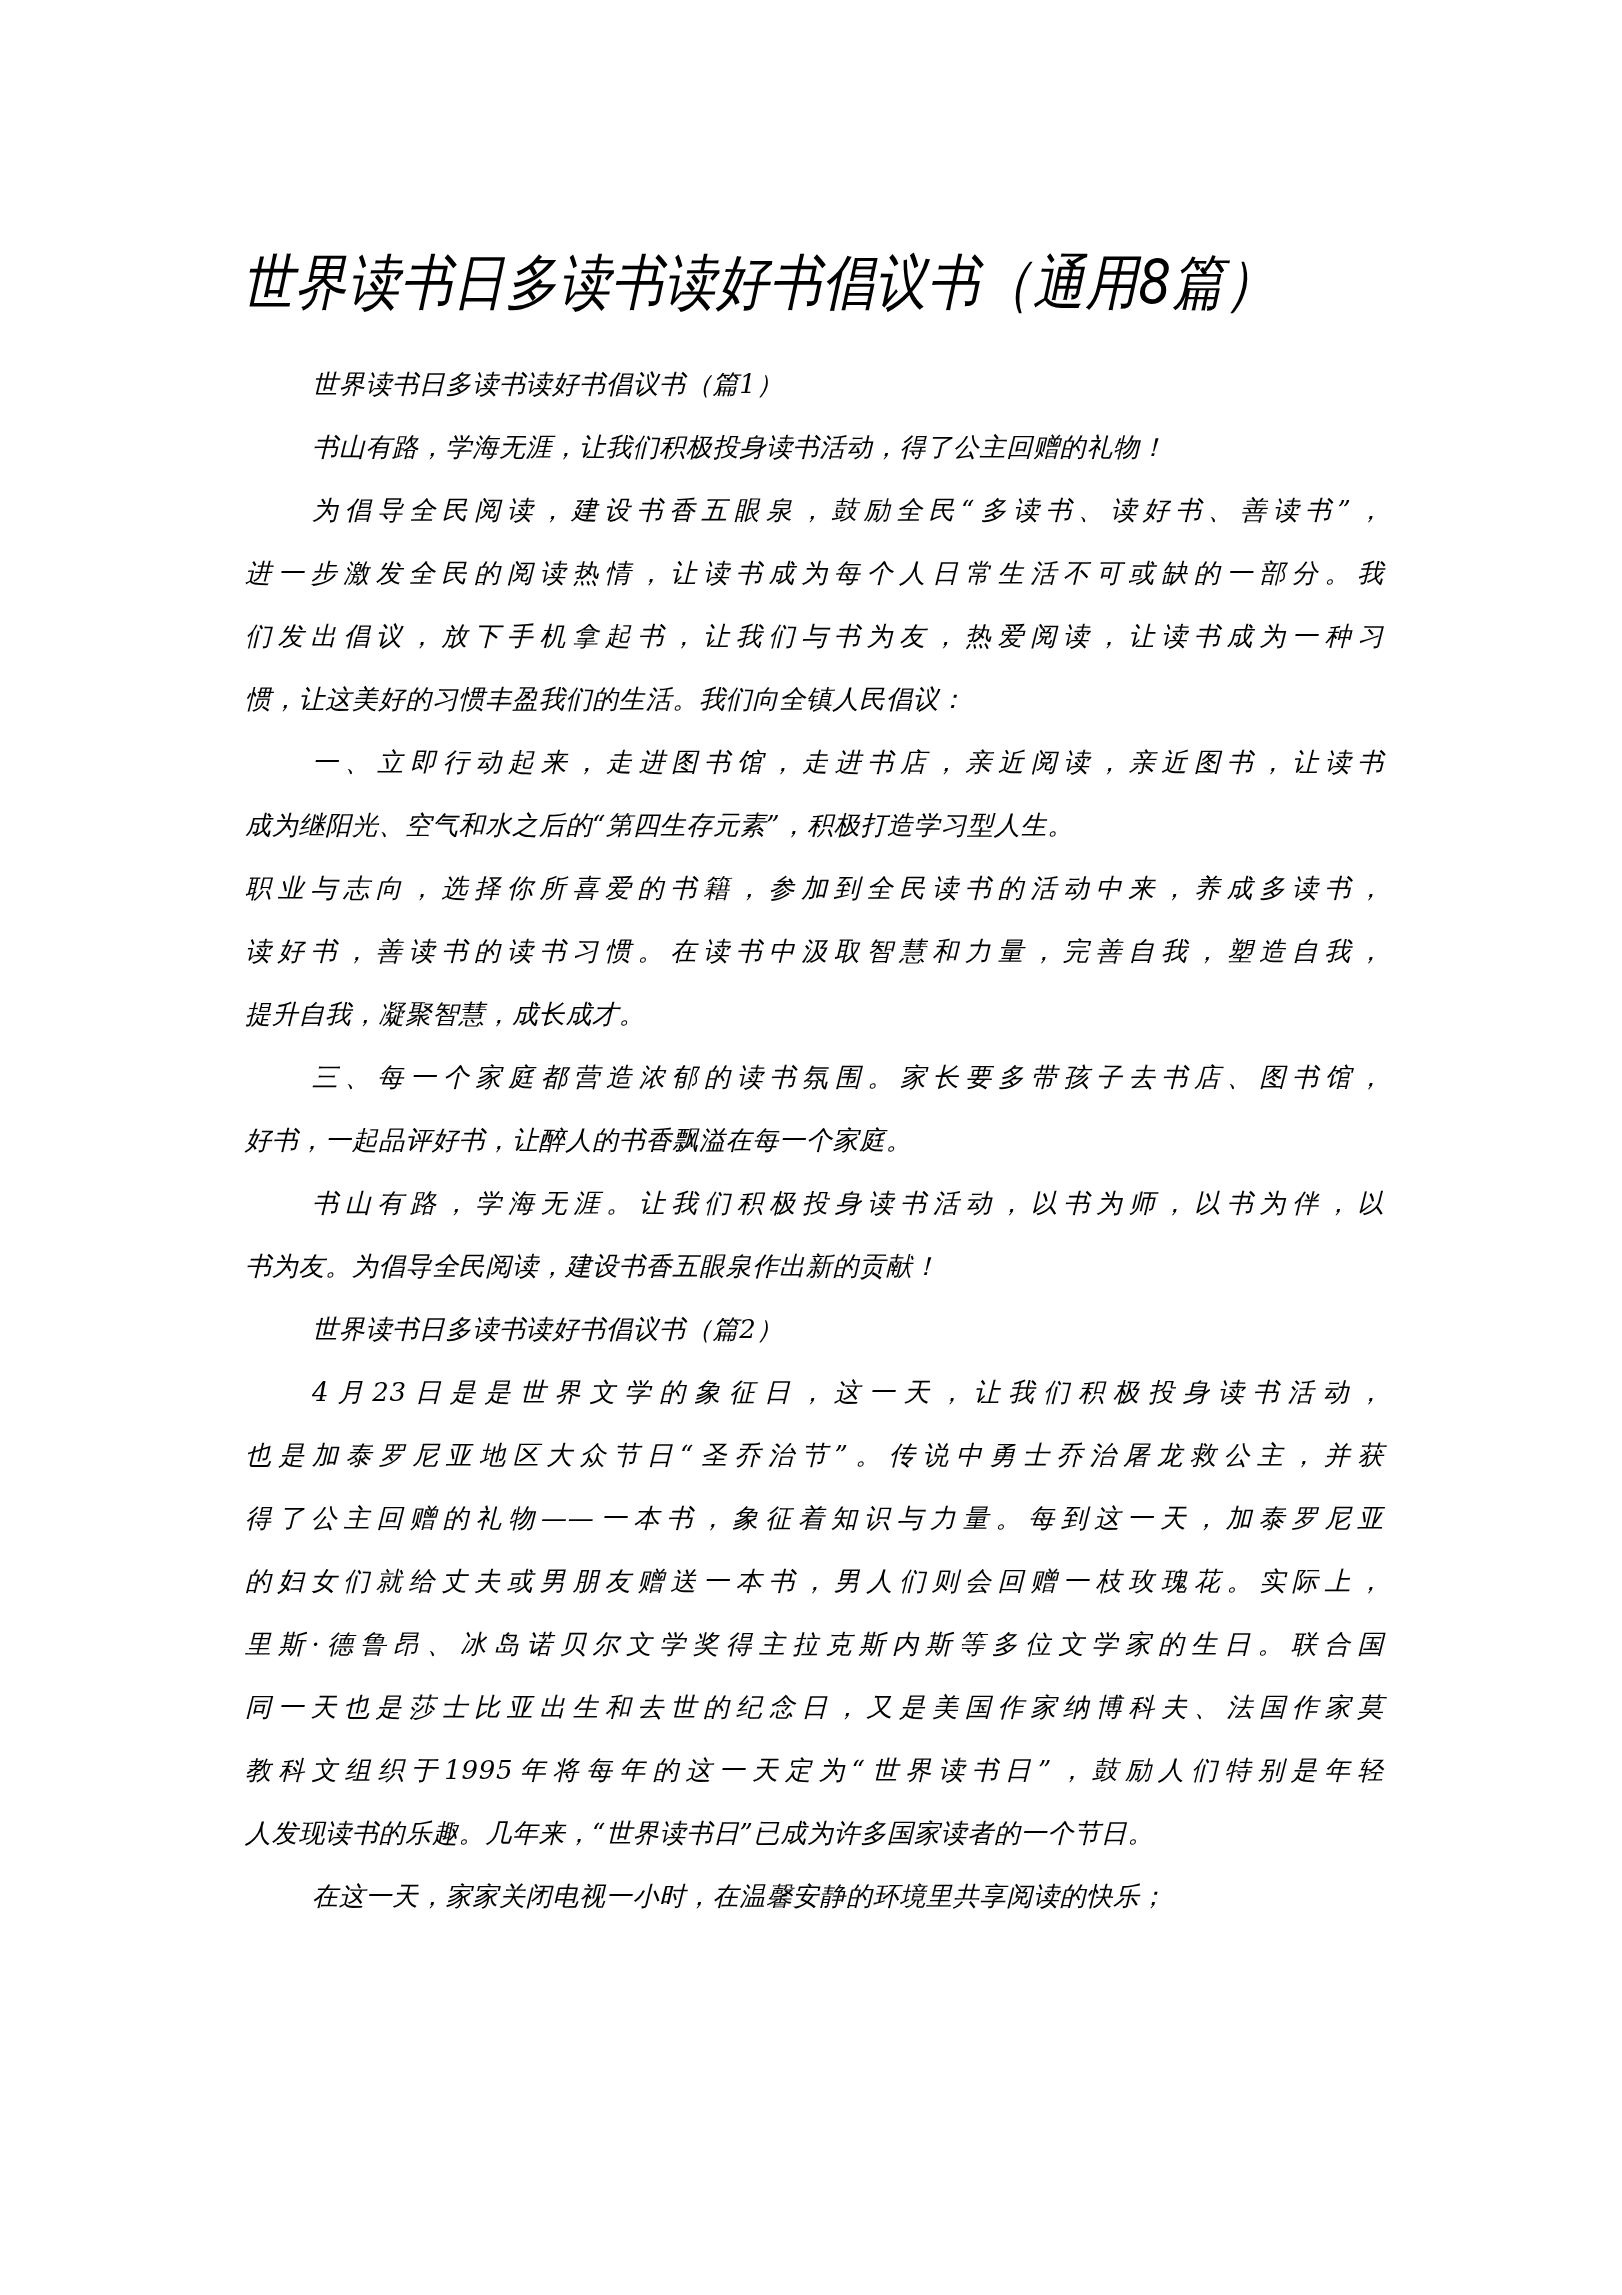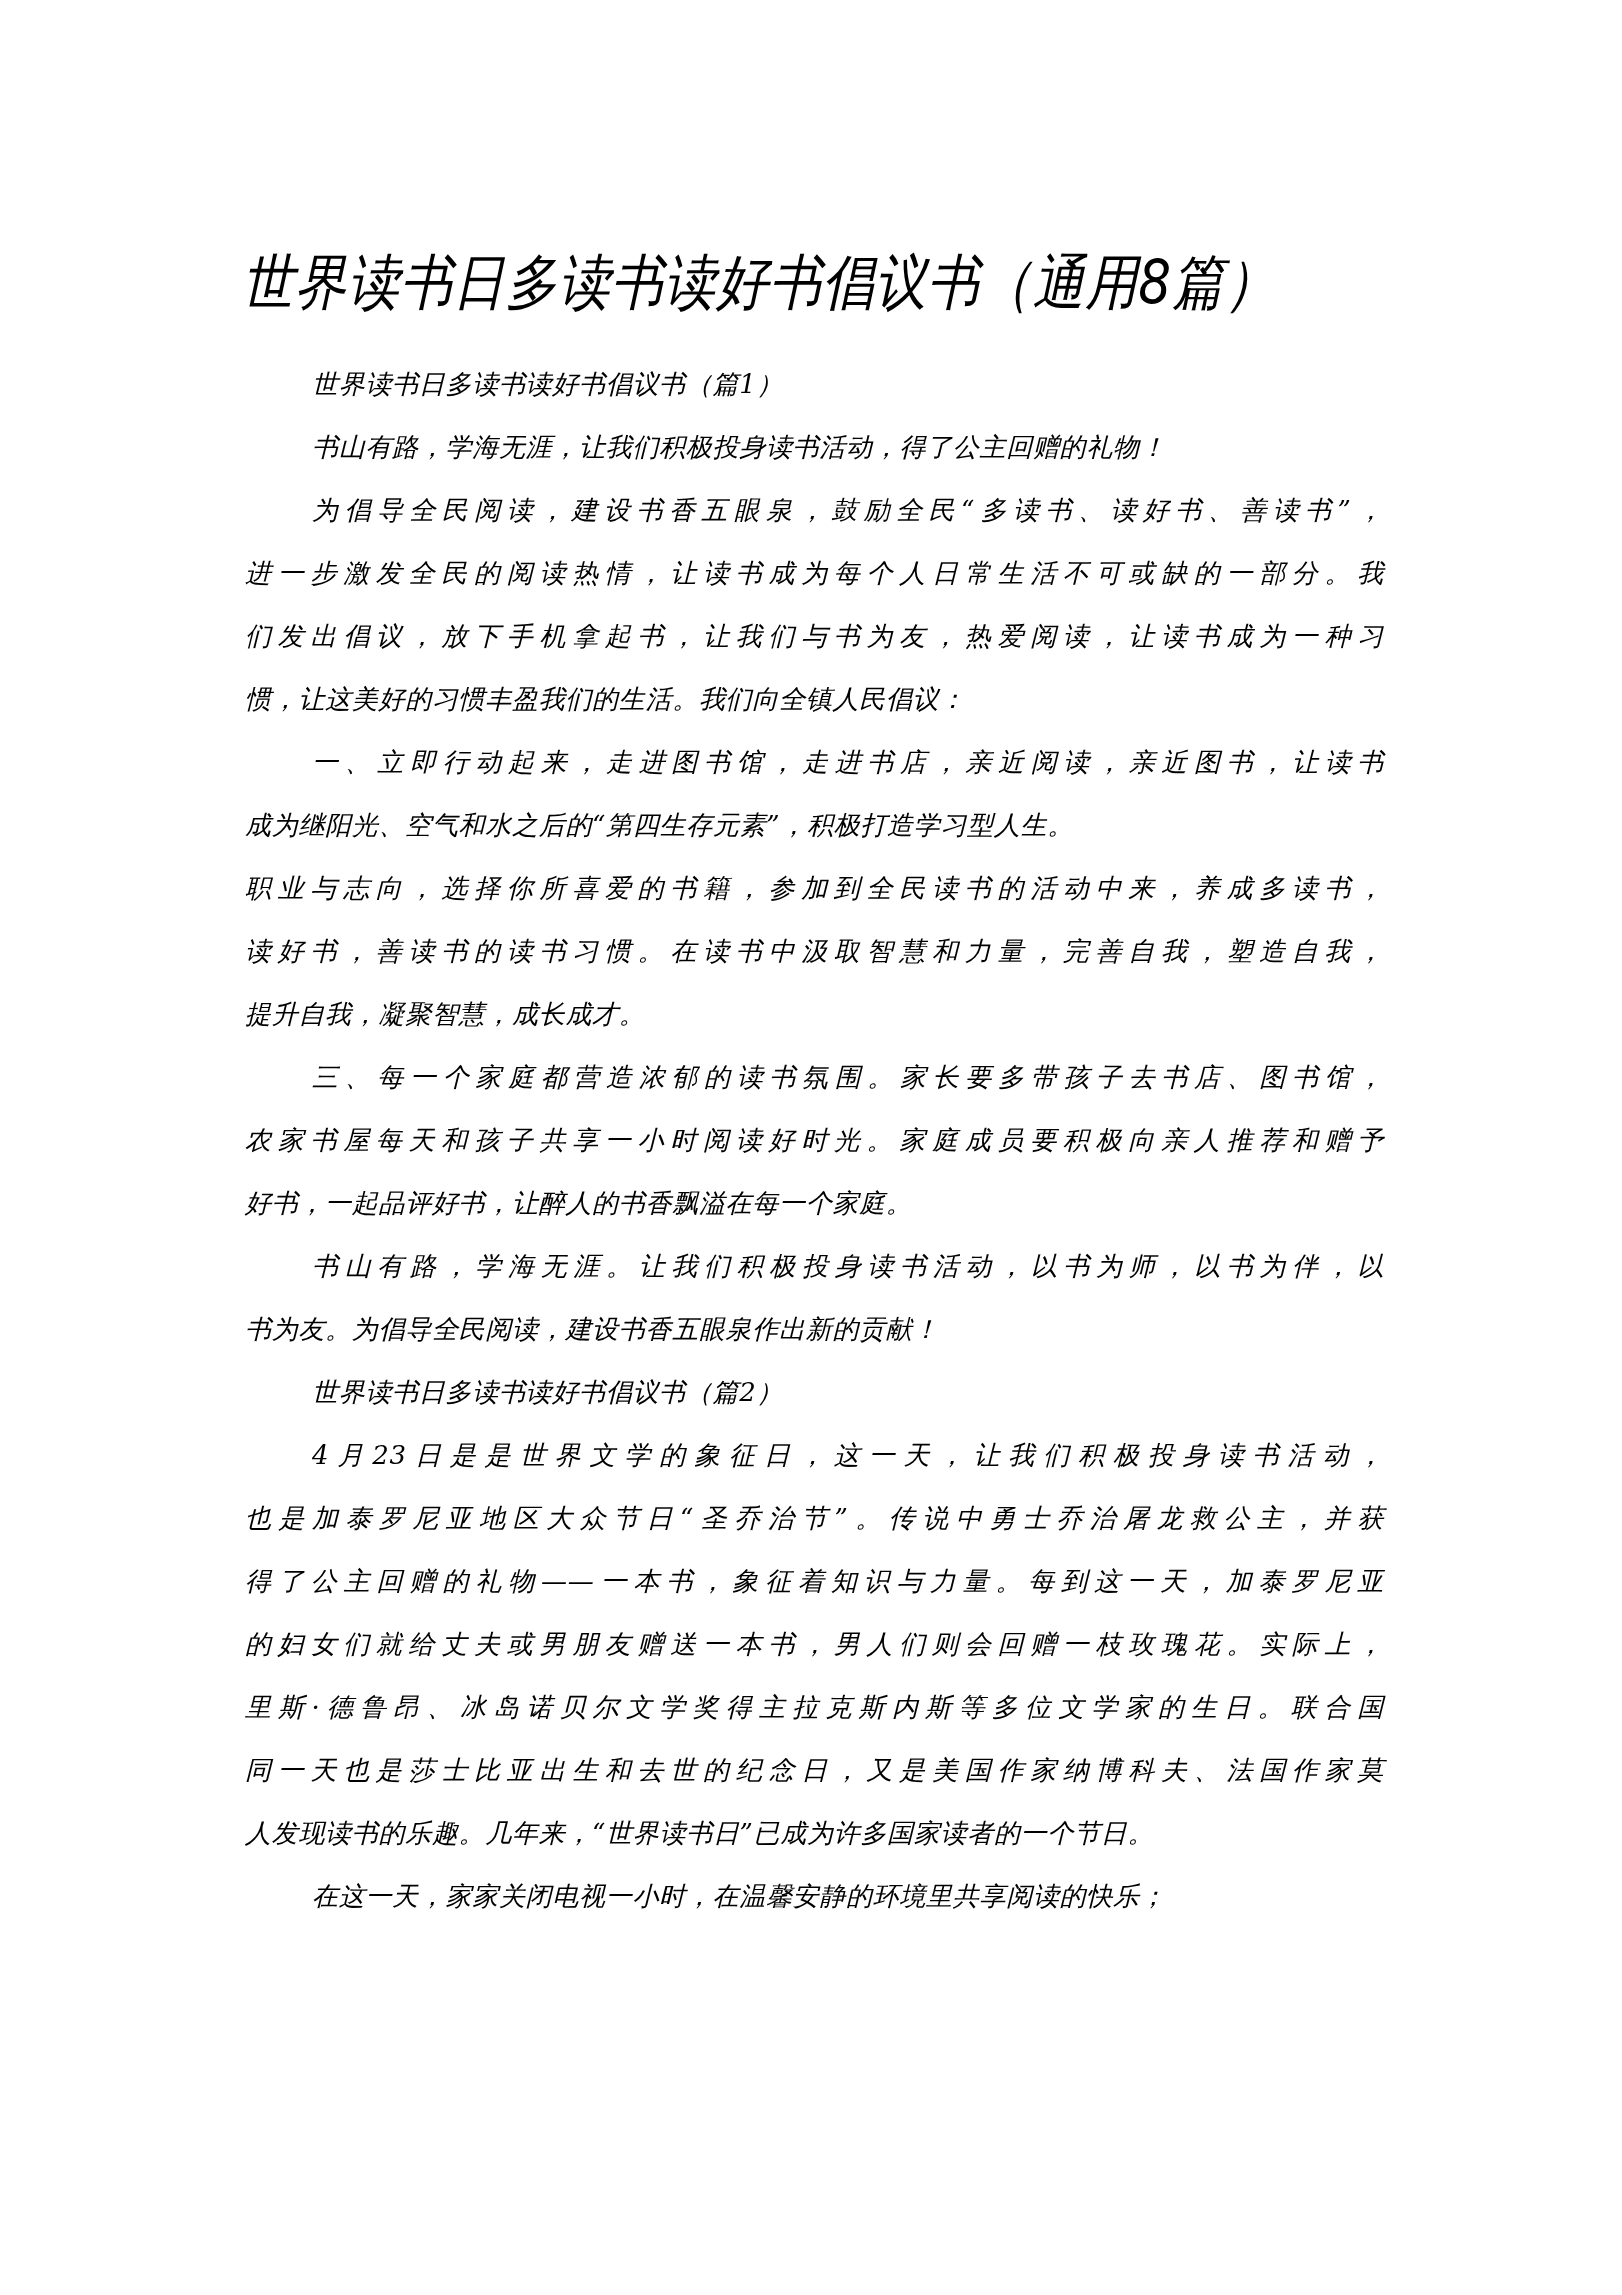--- a/index.html
+++ b/index.html
@@ -70,28 +70,28 @@
       <div class="line indent justify">为倡导全民阅读，建设书香五眼泉，鼓励全民“多读书、读好书、善读书”，</div>
       <div class="line justify">进一步激发全民的阅读热情，让读书成为每个人日常生活不可或缺的一部分。我</div>
       <div class="line justify">们发出倡议，放下手机拿起书，让我们与书为友，热爱阅读，让读书成为一种习</div>
       <div class="line">惯，让这美好的习惯丰盈我们的生活。我们向全镇人民倡议：</div>
       <div class="line indent justify">一、立即行动起来，走进图书馆，走进书店，亲近阅读，亲近图书，让读书</div>
       <div class="line">成为继阳光、空气和水之后的“第四生存元素”，积极打造学习型人生。</div>
       <div class="line justify">职业与志向，选择你所喜爱的书籍，参加到全民读书的活动中来，养成多读书，</div>
       <div class="line justify">读好书，善读书的读书习惯。在读书中汲取智慧和力量，完善自我，塑造自我，</div>
       <div class="line">提升自我，凝聚智慧，成长成才。</div>
       <div class="line indent justify">三、每一个家庭都营造浓郁的读书氛围。家长要多带孩子去书店、图书馆，</div>
-      <div class="line justify">农家书屋每天和孩子共享一小时阅读好时光。家庭成员要积极向亲人推荐和赠予</div>
       <div class="line">好书，一起品评好书，让醉人的书香飘溢在每一个家庭。</div>
       <div class="line indent justify">书山有路，学海无涯。让我们积极投身读书活动，以书为师，以书为伴，以</div>
       <div class="line">书为友。为倡导全民阅读，建设书香五眼泉作出新的贡献！</div>
       <div class="line indent">世界读书日多读书读好书倡议书（篇2）</div>
       <div class="line indent justify">4月23日是是世界文学的象征日，这一天，让我们积极投身读书活动，</div>
       <div class="line justify">也是加泰罗尼亚地区大众节日“圣乔治节”。传说中勇士乔治屠龙救公主，并获</div>
       <div class="line justify">得了公主回赠的礼物——一本书，象征着知识与力量。每到这一天，加泰罗尼亚</div>
       <div class="line justify">的妇女们就给丈夫或男朋友赠送一本书，男人们则会回赠一枝玫瑰花。实际上，</div>
       <div class="line justify">里斯·德鲁昂、冰岛诺贝尔文学奖得主拉克斯内斯等多位文学家的生日。联合国</div>
       <div class="line justify">同一天也是莎士比亚出生和去世的纪念日，又是美国作家纳博科夫、法国作家莫</div>
+      <div class="line justify">教科文组织于1995年将每年的这一天定为“世界读书日”，鼓励人们特别是年轻</div>
       <div class="line">人发现读书的乐趣。几年来，“世界读书日”已成为许多国家读者的一个节日。</div>
       <div class="line indent">在这一天，家家关闭电视一小时，在温馨安静的环境里共享阅读的快乐；</div>
     </div>
 </div>
 
 
 </body></html>

